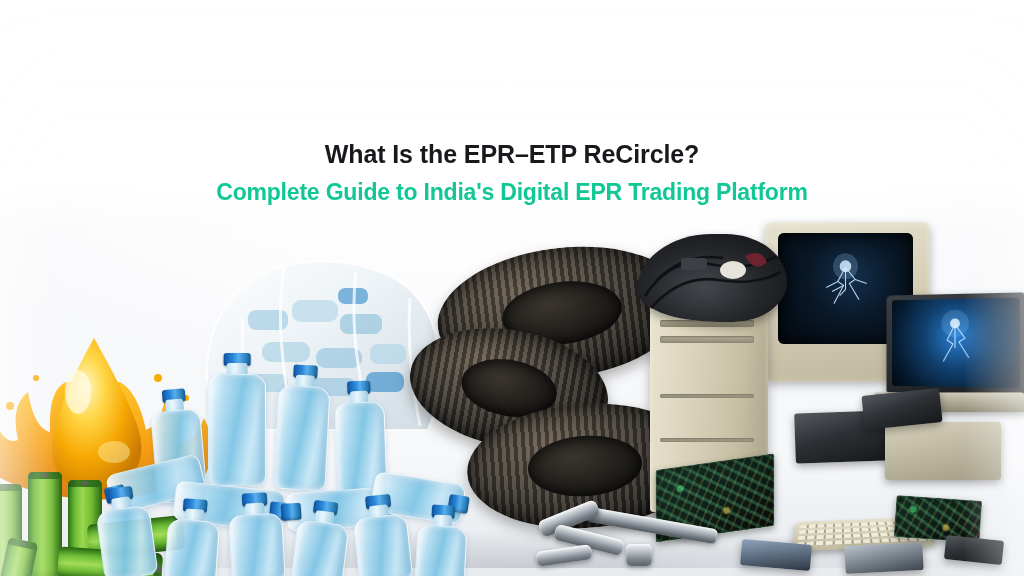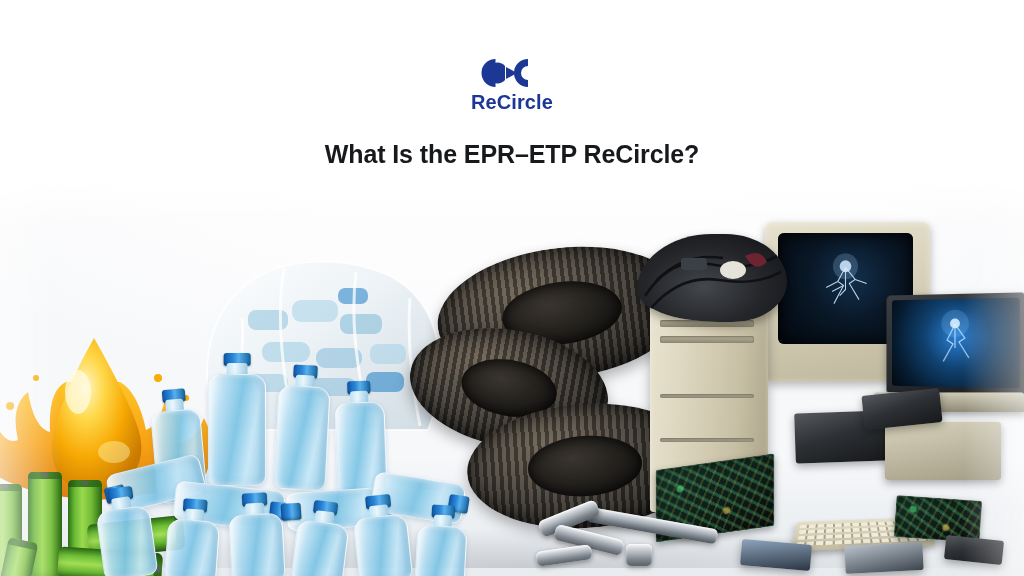--- a/index.html
+++ b/index.html
@@ -474,31 +474,19 @@
       <div class="batt" style="left:84px; top:14px; width:34px; height:96px;"></div>
       <div class="batt lie" style="left:104px; top:54px; width:96px; height:34px; transform:rotate(-6deg);"></div>
       <div class="batt lie" style="left:74px; top:84px; width:104px; height:32px; transform:rotate(4deg);"></div>
       <div class="batt" style="left:20px; top:74px; width:30px; height:44px; transform:rotate(12deg);"></div>
     </div>
 
   </div>
 
   <div class="vignette"></div>
 
-  <div class="brand">
-    <span class="brand-mark">
-      <svg viewBox="0 0 74 30" width="74" height="30">
-        <g fill="none" stroke="#1c3794" stroke-width="7" stroke-linecap="butt">
-          <path d="M30 8 A10.5 10.5 0 1 0 30 22 L30 8 Z" fill="#1c3794" stroke="none"></path>
-          <path d="M20.5 4.5 A10.5 10.5 0 1 0 20.5 25.5"></path>
-          <path d="M53 25.5 A10.5 10.5 0 1 1 53 4.5"></path>
-        </g>
-        <path d="M31 9 L42 15 L31 21 Z" fill="#1c3794"></path>
-      </svg>
-    </span>
-    <span class="brand-word">ReCircle</span>
-  </div>
 
   <div class="titles">
     <div class="title-main">What Is the EPR–ETP ReCircle?</div>
+    <div class="title-sub">Complete Guide to India's Digital EPR Trading Platform</div>
   </div>
 
 </div>
 
 </body></html>

